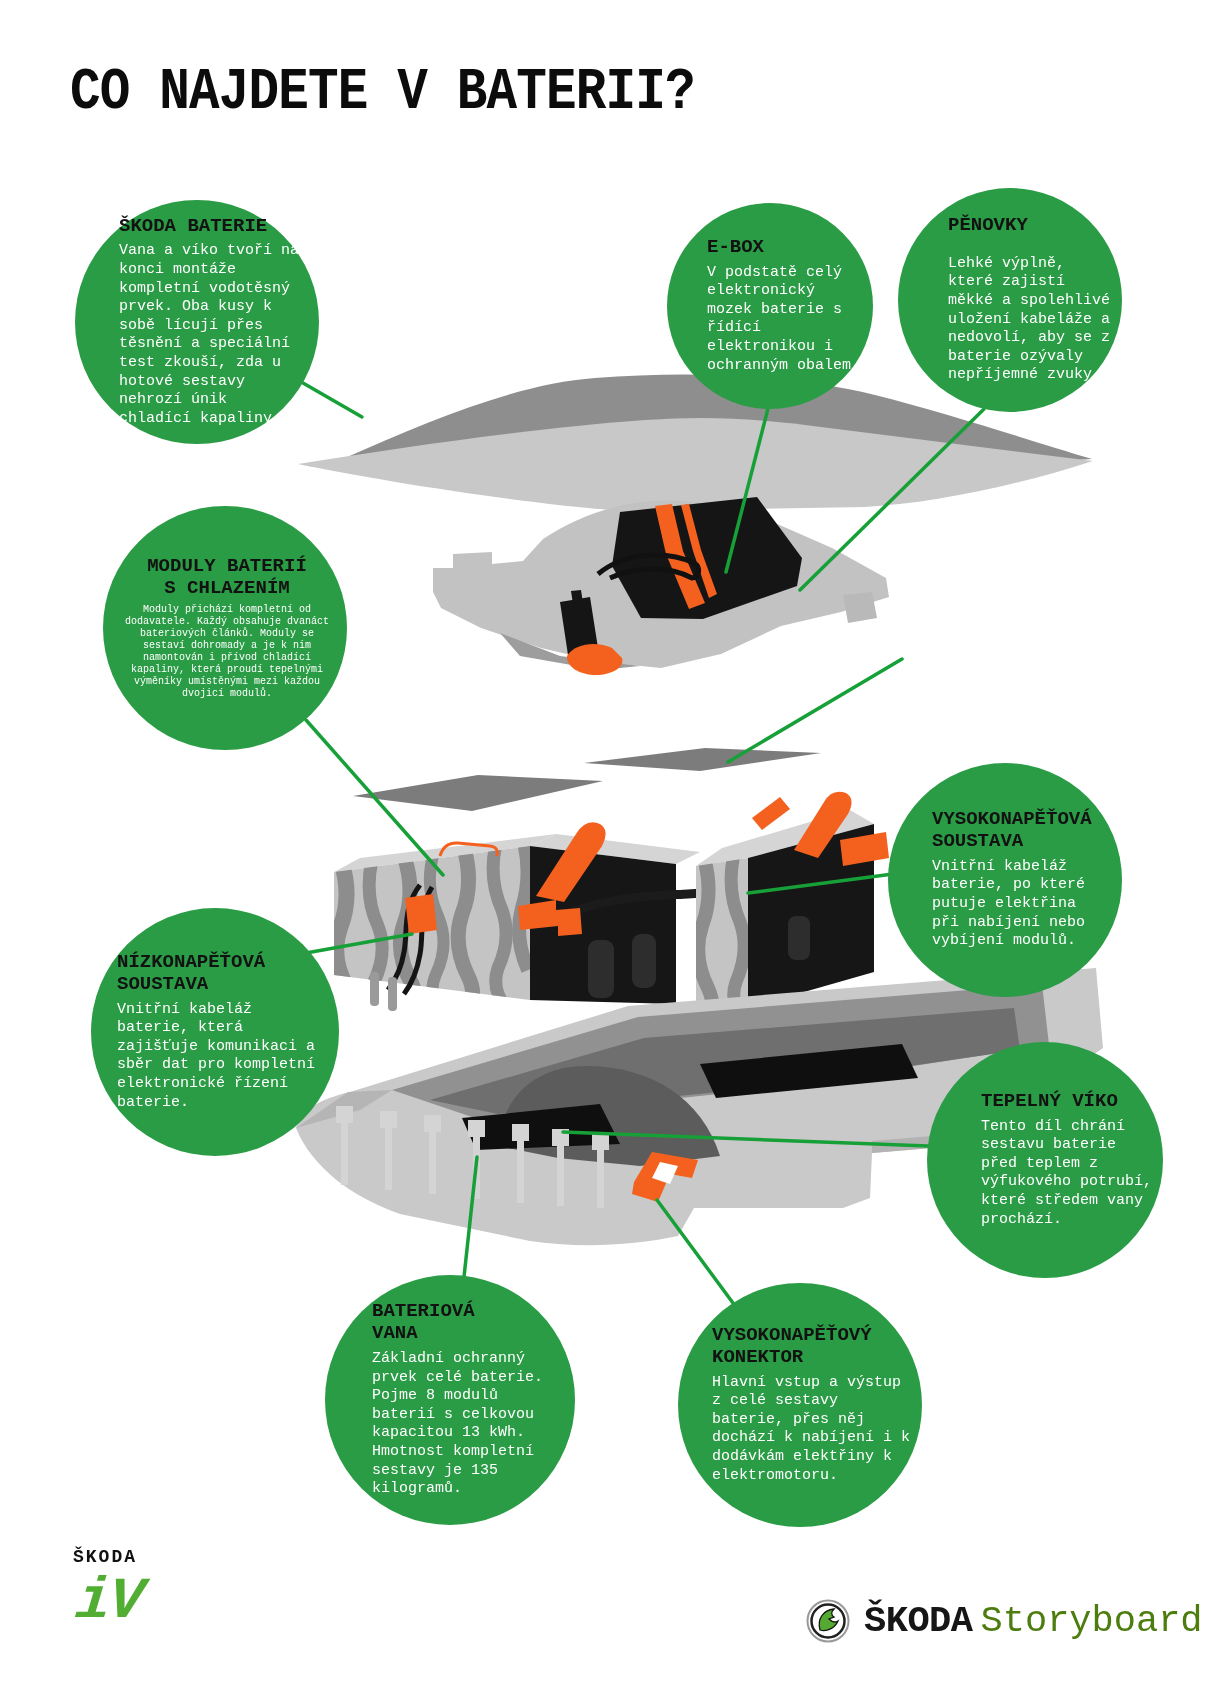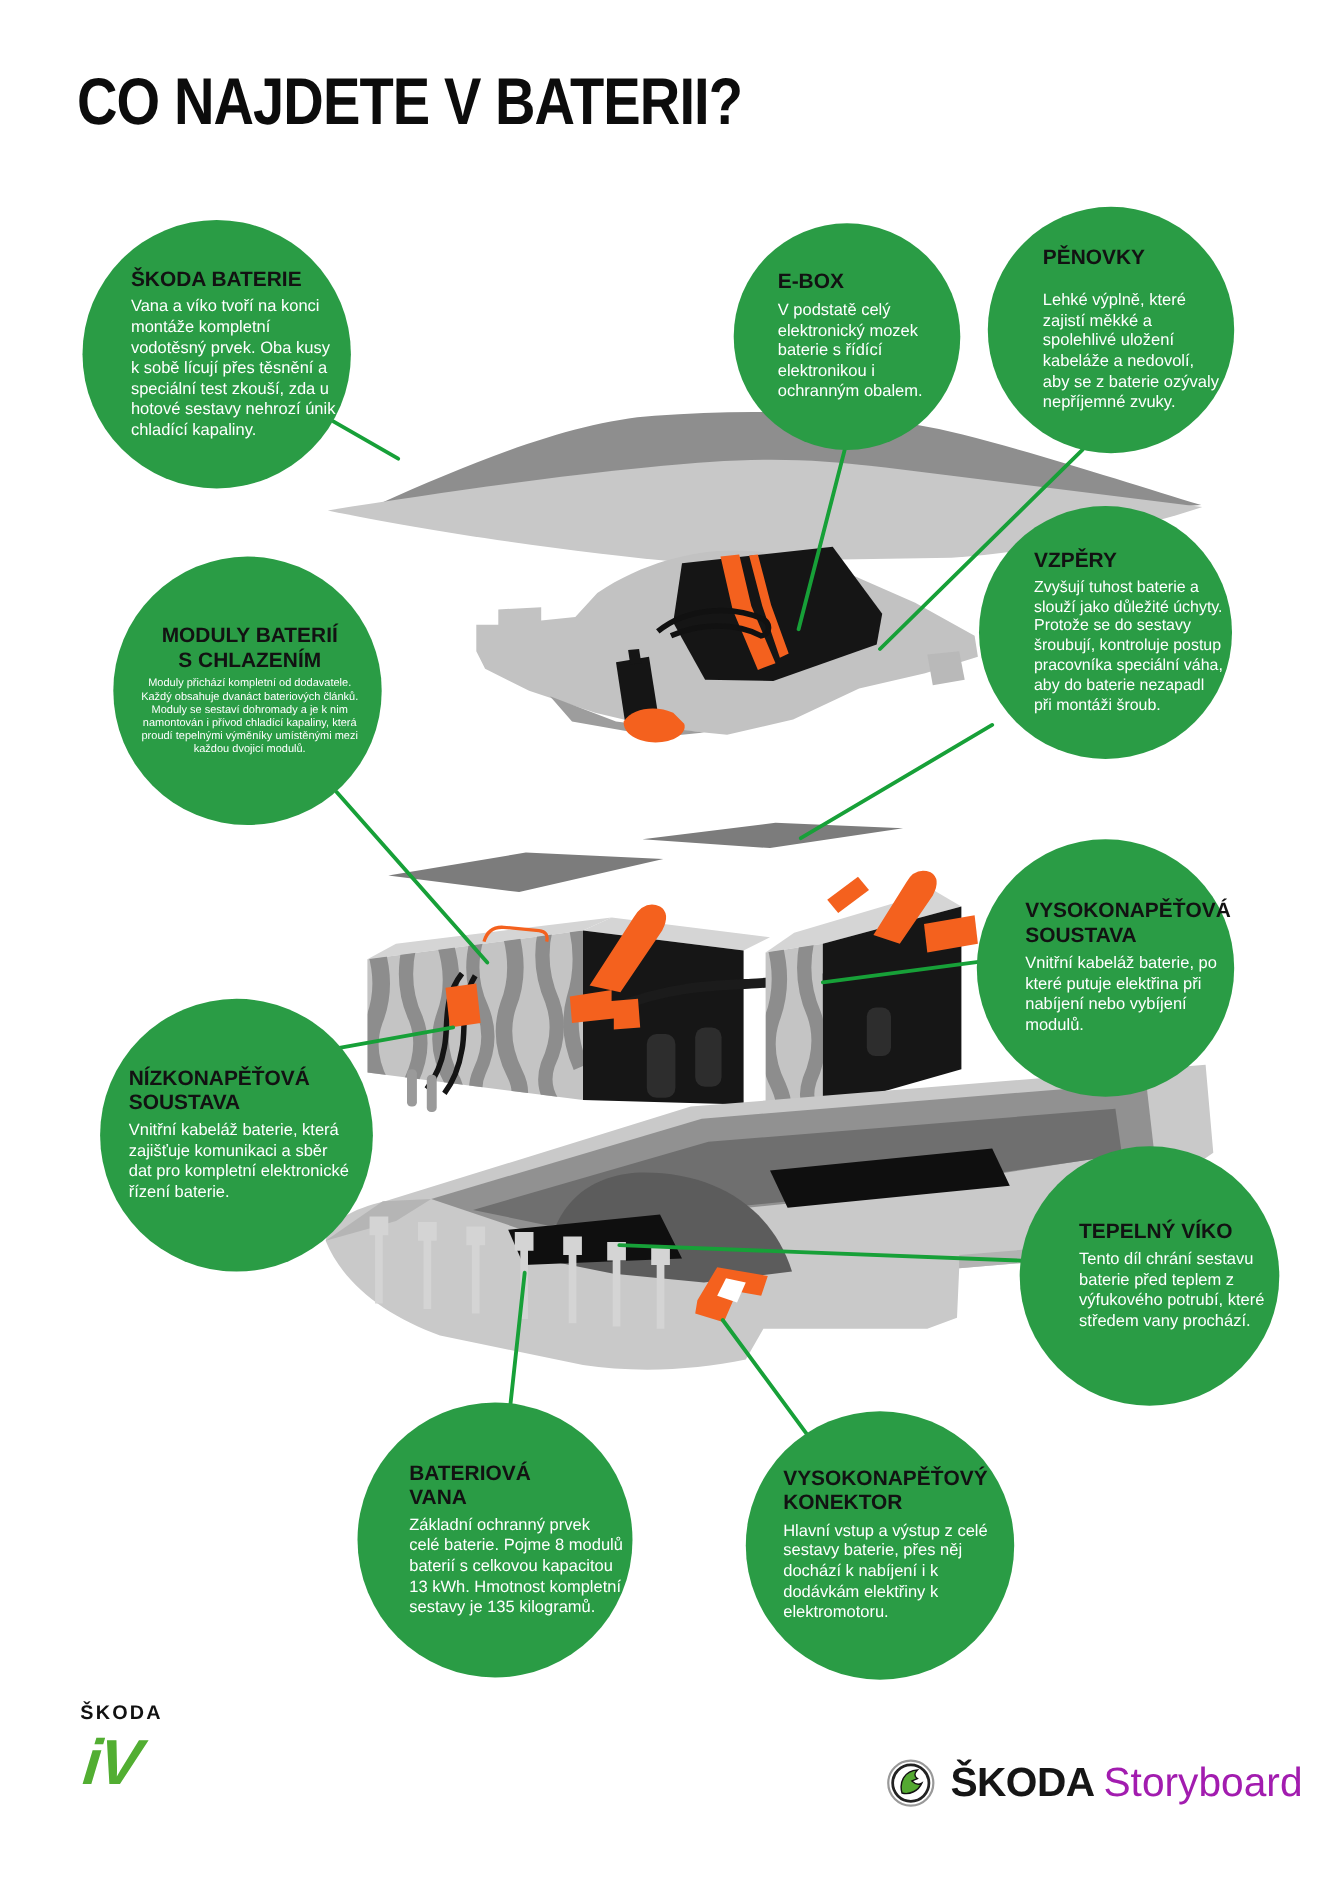--- a/index.html
+++ b/index.html
@@ -1,37 +1,37 @@
 <!DOCTYPE html>
 <html style="--callout-green: #2a9c45; --line-green: #17a038; --accent-orange: #f4611e; --iv-green: #52ae32;"><head>
 <meta charset="utf-8">
 <style>
   html,body{margin:0;padding:0;background:#fff;}
   .canvas{position:relative;width:1221px;height:1707px;background:#ffffff;
-          font-family:Liberation Sans, sans-serif;overflow:hidden;}
+          font-family:Liberation Mono, monospace;overflow:hidden;}
   .page-title{position:absolute;left:70px;top:58px;font-size:60px;font-weight:800;
           color:#0c0c0c;letter-spacing:-1px;transform:scaleX(.85);transform-origin:left top;
           white-space:nowrap;}
   svg.diagram{position:absolute;left:0;top:0;width:1221px;height:1707px;}
   .callout{position:absolute;border-radius:50%;background:var(--callout-green,#2a9c45);
           color:#fff;display:flex;flex-direction:column;justify-content:center;
           box-sizing:border-box;}
   .c-title{color:#121212;font-size:19px;font-weight:700;line-height:1.15;
           white-space:pre-line;margin-bottom:5px;}
   .c-body{font-size:15px;line-height:1.24;font-weight:400;}
   .leader{stroke:var(--line-green,#17a038);stroke-width:3.5;stroke-linecap:round;}
   .orange{fill:var(--accent-orange,#f4611e);}
   .brand-left{position:absolute;left:73px;top:1547px;}
   .brand-left .wordmark{font-size:18px;font-weight:700;letter-spacing:2px;color:#111;}
   .iv-logo{font-size:58px;font-weight:800;font-style:italic;color:var(--iv-green,#52ae32);
           letter-spacing:-2px;transform:skewX(-6deg);transform-origin:left bottom;
           line-height:1;margin-top:6px;}
   .brand-right{position:absolute;left:806px;top:1599px;display:flex;align-items:center;gap:14px;}
   .brand-right .name{font-size:37px;font-weight:800;color:#161616;letter-spacing:-0.5px;}
-  .brand-right .suffix{font-size:37px;font-weight:300;color:#a21caf;margin-left:8px;}
+  .brand-right .suffix{font-size:37px;font-weight:300;color:#4d7c0f;margin-left:8px;}
 </style>
 </head>
 <body>
 
 <div class="canvas">
 
   <div class="page-title">CO NAJDETE V BATERII?</div>
 
   <svg class="diagram" viewBox="0 0 1221 1707">
     <defs>
@@ -155,24 +155,20 @@
     <div class="c-title">PĚNOVKY</div>
     <div class="c-body">Lehké výplně, které zajistí měkké a spolehlivé uložení kabeláže a nedovolí, aby se z baterie ozývaly nepříjemné zvuky.</div>
   </div>
 
   <div class="callout" style="left:103px;top:506px;width:244px;height:244px;padding-left:18px;padding-right:14px;text-align:center;">
     <div class="c-title">MODULY BATERIÍ
 S CHLAZENÍM</div>
     <div class="c-body" style="font-size:10px;line-height:1.2;">Moduly přichází kompletní od dodavatele. Každý obsahuje dvanáct bateriových článků. Moduly se sestaví dohromady a je k nim namontován i přívod chladící kapaliny, která proudí tepelnými výměníky umístěnými mezi každou dvojicí modulů.</div>
   </div>
 
-  <div class="callout" style="left:890px;top:460px;width:230px;height:230px;padding-left:50px;padding-right:8px;">
-    <div class="c-title">VZPĚRY</div>
-    <div class="c-body" style="font-size:14.5px;">Zvyšují tuhost baterie a slouží jako důležité úchyty. Protože se do sestavy šroubují, kontroluje postup pracovníka speciální váha, aby do baterie nezapadl při montáži šroub.</div>
-  </div>
 
   <div class="callout" style="left:888px;top:763px;width:234px;height:234px;padding-left:44px;padding-right:10px;">
     <div class="c-title">VYSOKONAPĚŤOVÁ
 SOUSTAVA</div>
     <div class="c-body">Vnitřní kabeláž baterie, po které putuje elektřina při nabíjení nebo vybíjení modulů.</div>
   </div>
 
   <div class="callout" style="left:91px;top:908px;width:248px;height:248px;padding-left:26px;padding-right:20px;">
     <div class="c-title">NÍZKONAPĚŤOVÁ
 SOUSTAVA</div>

